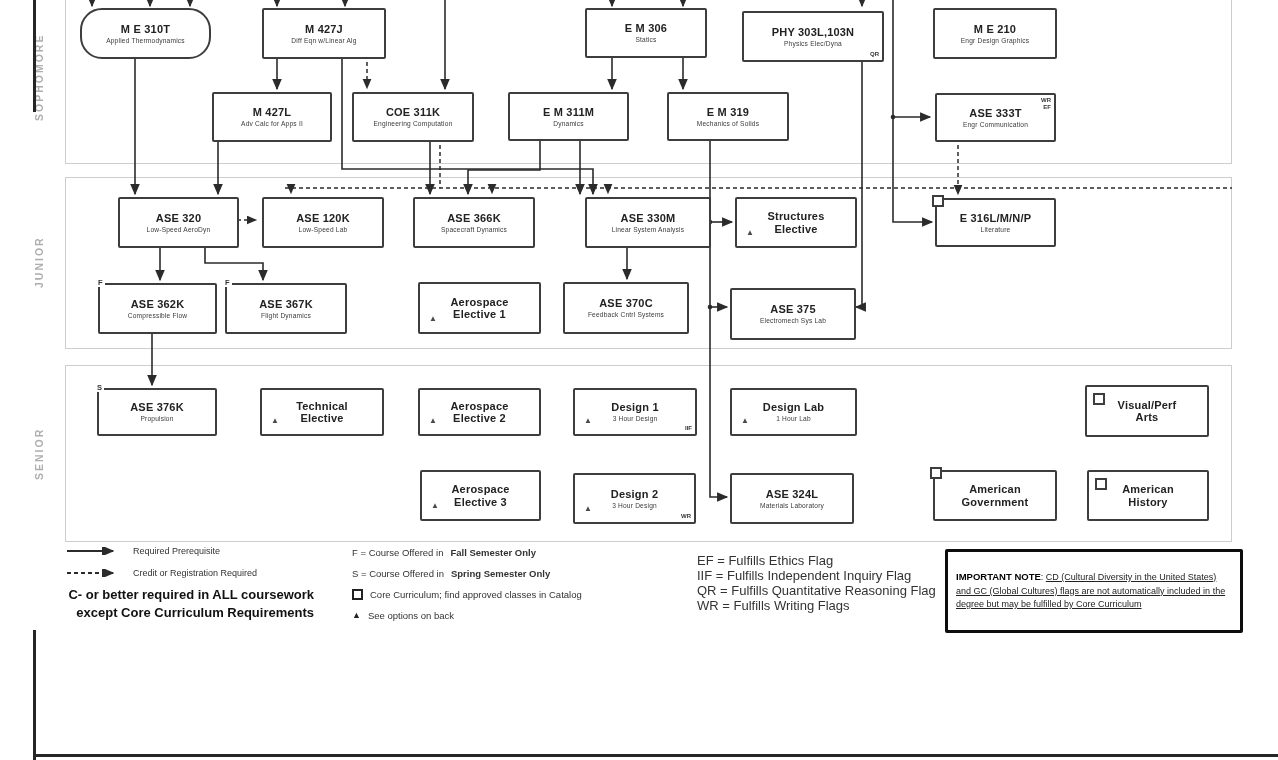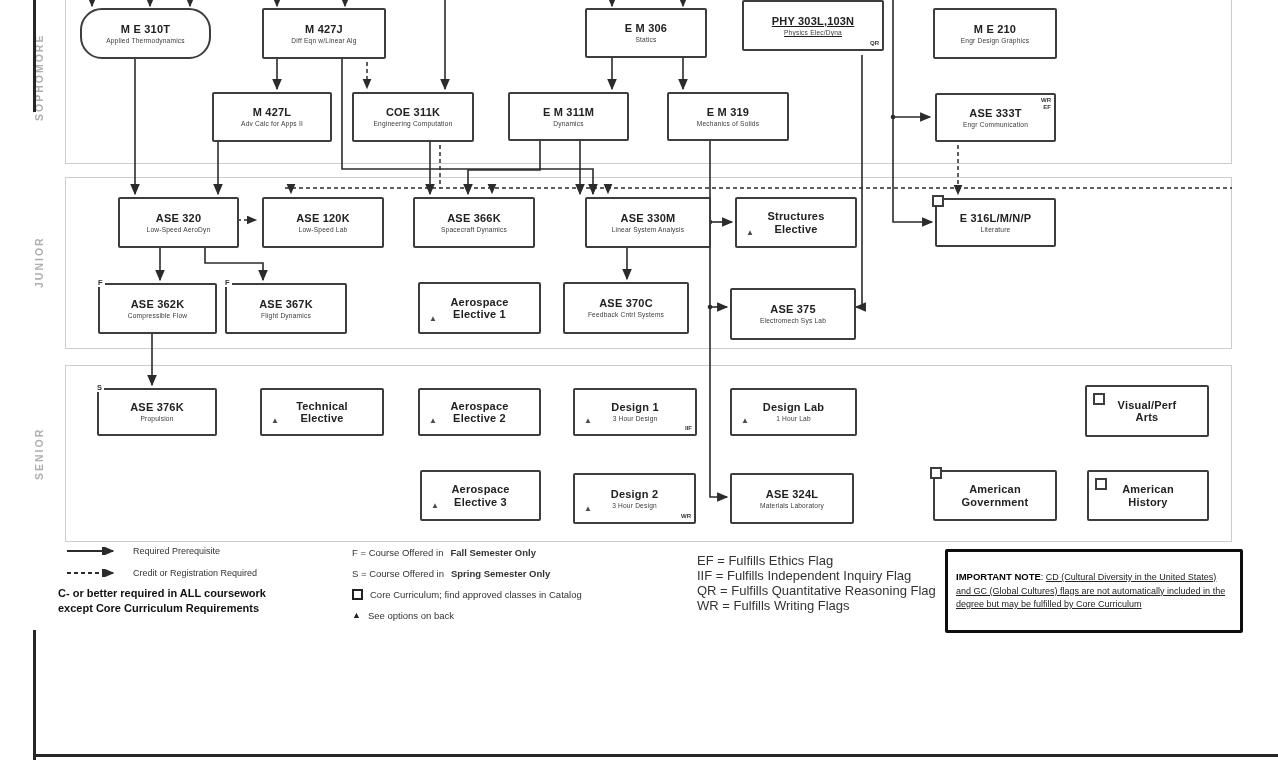--- a/index.html
+++ b/index.html
@@ -25,22 +25,22 @@
   .flag{position:absolute;font-size:6px;color:#333;line-height:1.15;font-weight:700;}
   .flag.br{right:3px;bottom:2px;}
   .flag.tr{right:3px;top:2px;text-align:right;}
   svg.arrows{position:absolute;left:0;top:0;pointer-events:none;}
   
   .edge{position:absolute;background:#262626;}
   
   .legend-col{position:absolute;font-size:9px;color:#222;}
   .leg-row{display:flex;align-items:center;gap:12px;height:14px;margin-bottom:8px;}
   .leg-row .lbl{font-size:9px;color:#333;}
-  .cnote{position:absolute;left:58px;top:586px;width:256px;text-align:left;
-    font-weight:700;font-size:11px;line-height:1.35;color:#111;}
+  .cnote{position:absolute;left:58px;top:586px;width:256px;text-align:right;
+    font-weight:700;font-size:13px;line-height:1.35;color:#111;}
   .leg2-row{height:13px;margin-bottom:8px;display:flex;align-items:center;gap:7px;font-size:9.5px;color:#333;}
   .sq-glyph{display:inline-block;width:7px;height:7px;border:2px solid #222;background:#fff;flex:0 0 auto;}
   .tri-glyph{font-size:9px;color:#222;line-height:1;flex:0 0 auto;}
   .leg3-row{height:15px;font-size:13px;color:#333;}
   .note-box{position:absolute;left:945px;top:549px;width:276px;border:3px solid #0d0d0d;border-radius:2px;
     padding:18px 8px;font-size:9px;line-height:13.5px;color:#222;background:#fff;}
   .note-box b{font-size:9.5px;color:#000;}
   .note-box u{text-decoration-thickness:1px;}
 </style>
 </head>
@@ -114,21 +114,21 @@
           <div class="c-sub">Applied Thermodynamics</div>
         </div>
         <div class="course" style="left: 262px; top: 8px; width: 120px; height: 47px;">
           <div class="c-title">M 427J</div>
           <div class="c-sub">Diff Eqn w/Linear Alg</div>
         </div>
         <div class="course" style="left: 585px; top: 8px; width: 118px; height: 46px;">
           <div class="c-title">E M 306</div>
           <div class="c-sub">Statics</div>
         </div>
-        <div class="course" style="left: 742px; top: 0; width: 138px; height: 47px; text-decoration: underline;">
+        <div class="course" style="left: 742px; top: 11px; width: 138px; height: 47px;">
           <div class="c-title">PHY 303L,103N</div>
           <div class="c-sub">Physics Elec/Dyna</div>
           <span class="flag br">QR</span>
         </div>
         <div class="course" style="left: 933px; top: 8px; width: 120px; height: 47px;">
           <div class="c-title">M E 210</div>
           <div class="c-sub">Engr Design Graphics</div>
         </div>
         <div class="course" style="left: 212px; top: 92px; width: 116px; height: 46px;">
           <div class="c-title">M 427L</div>

